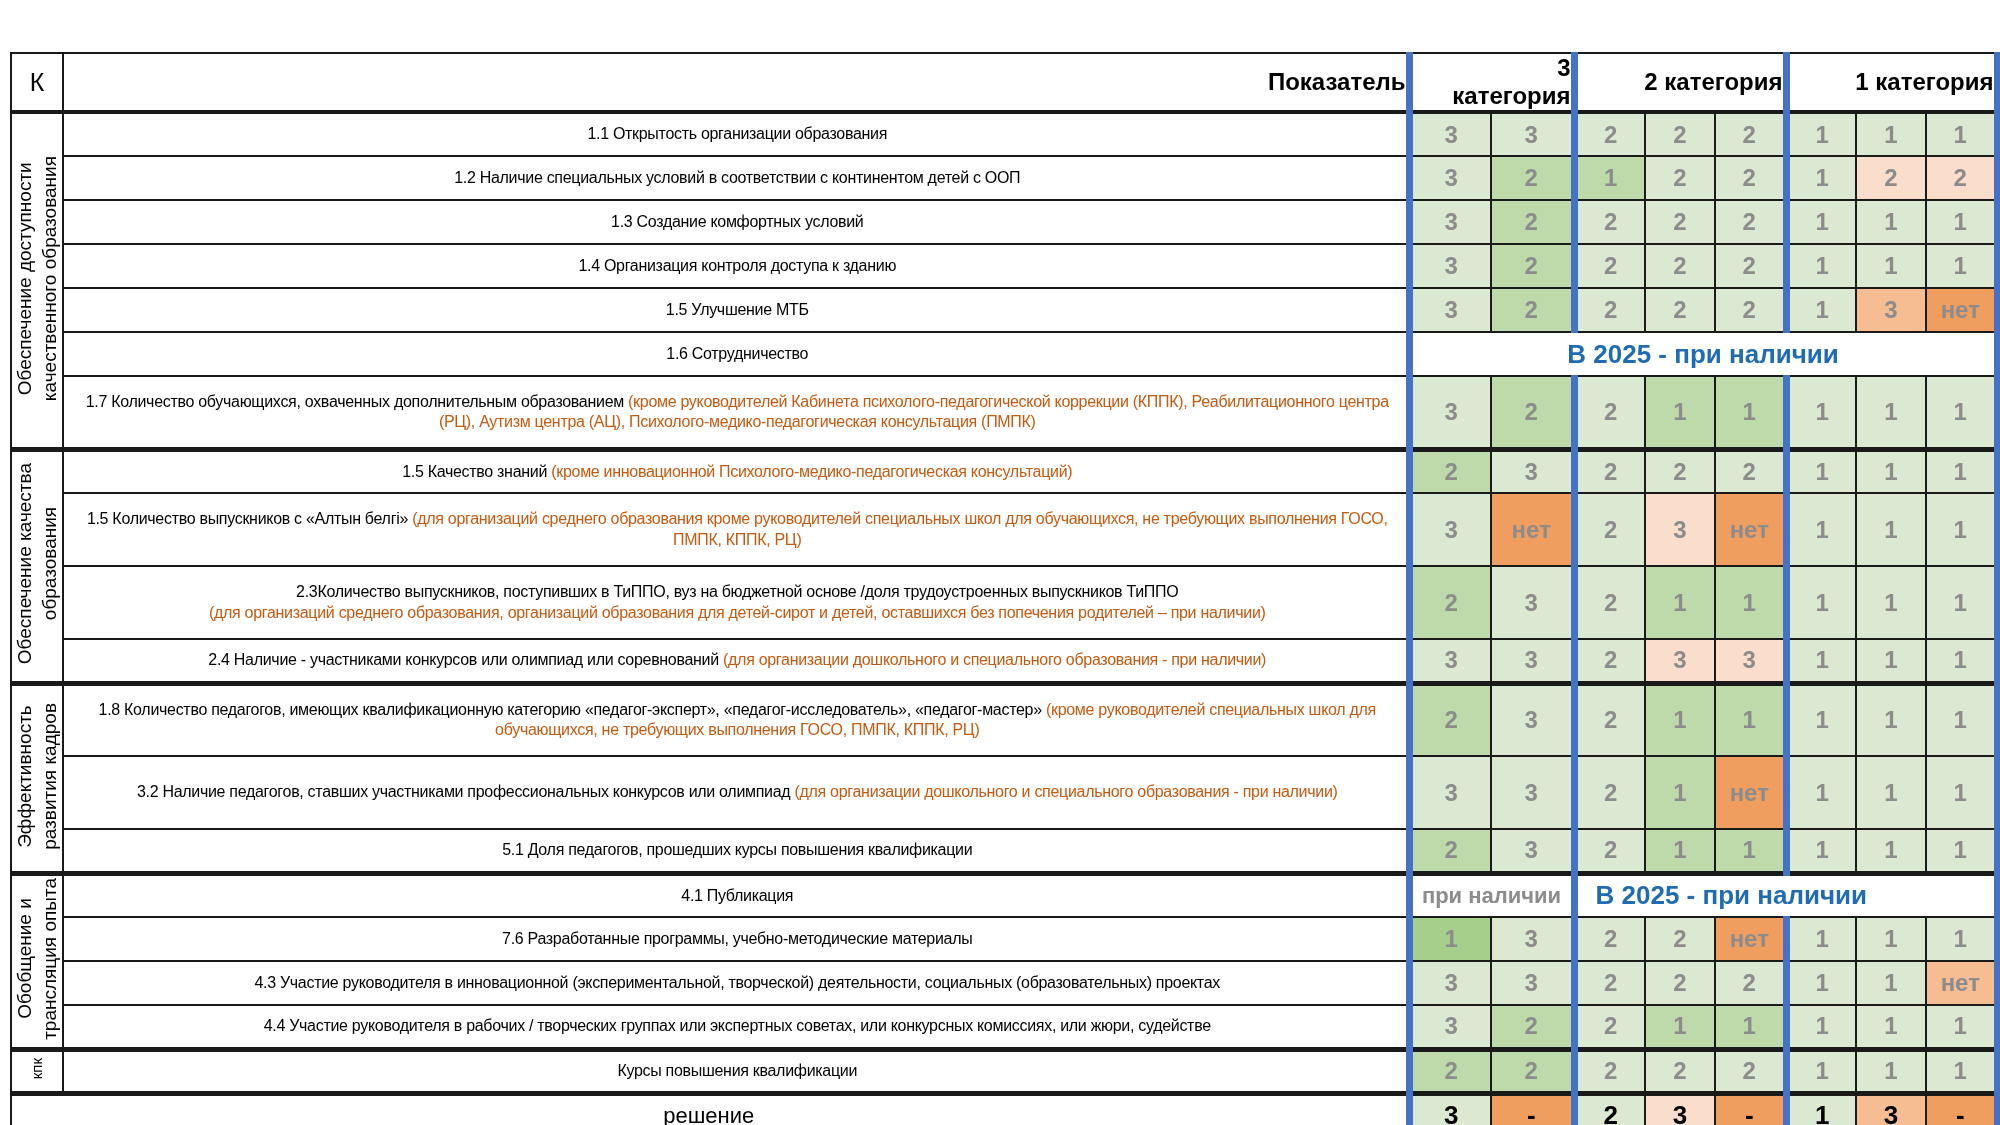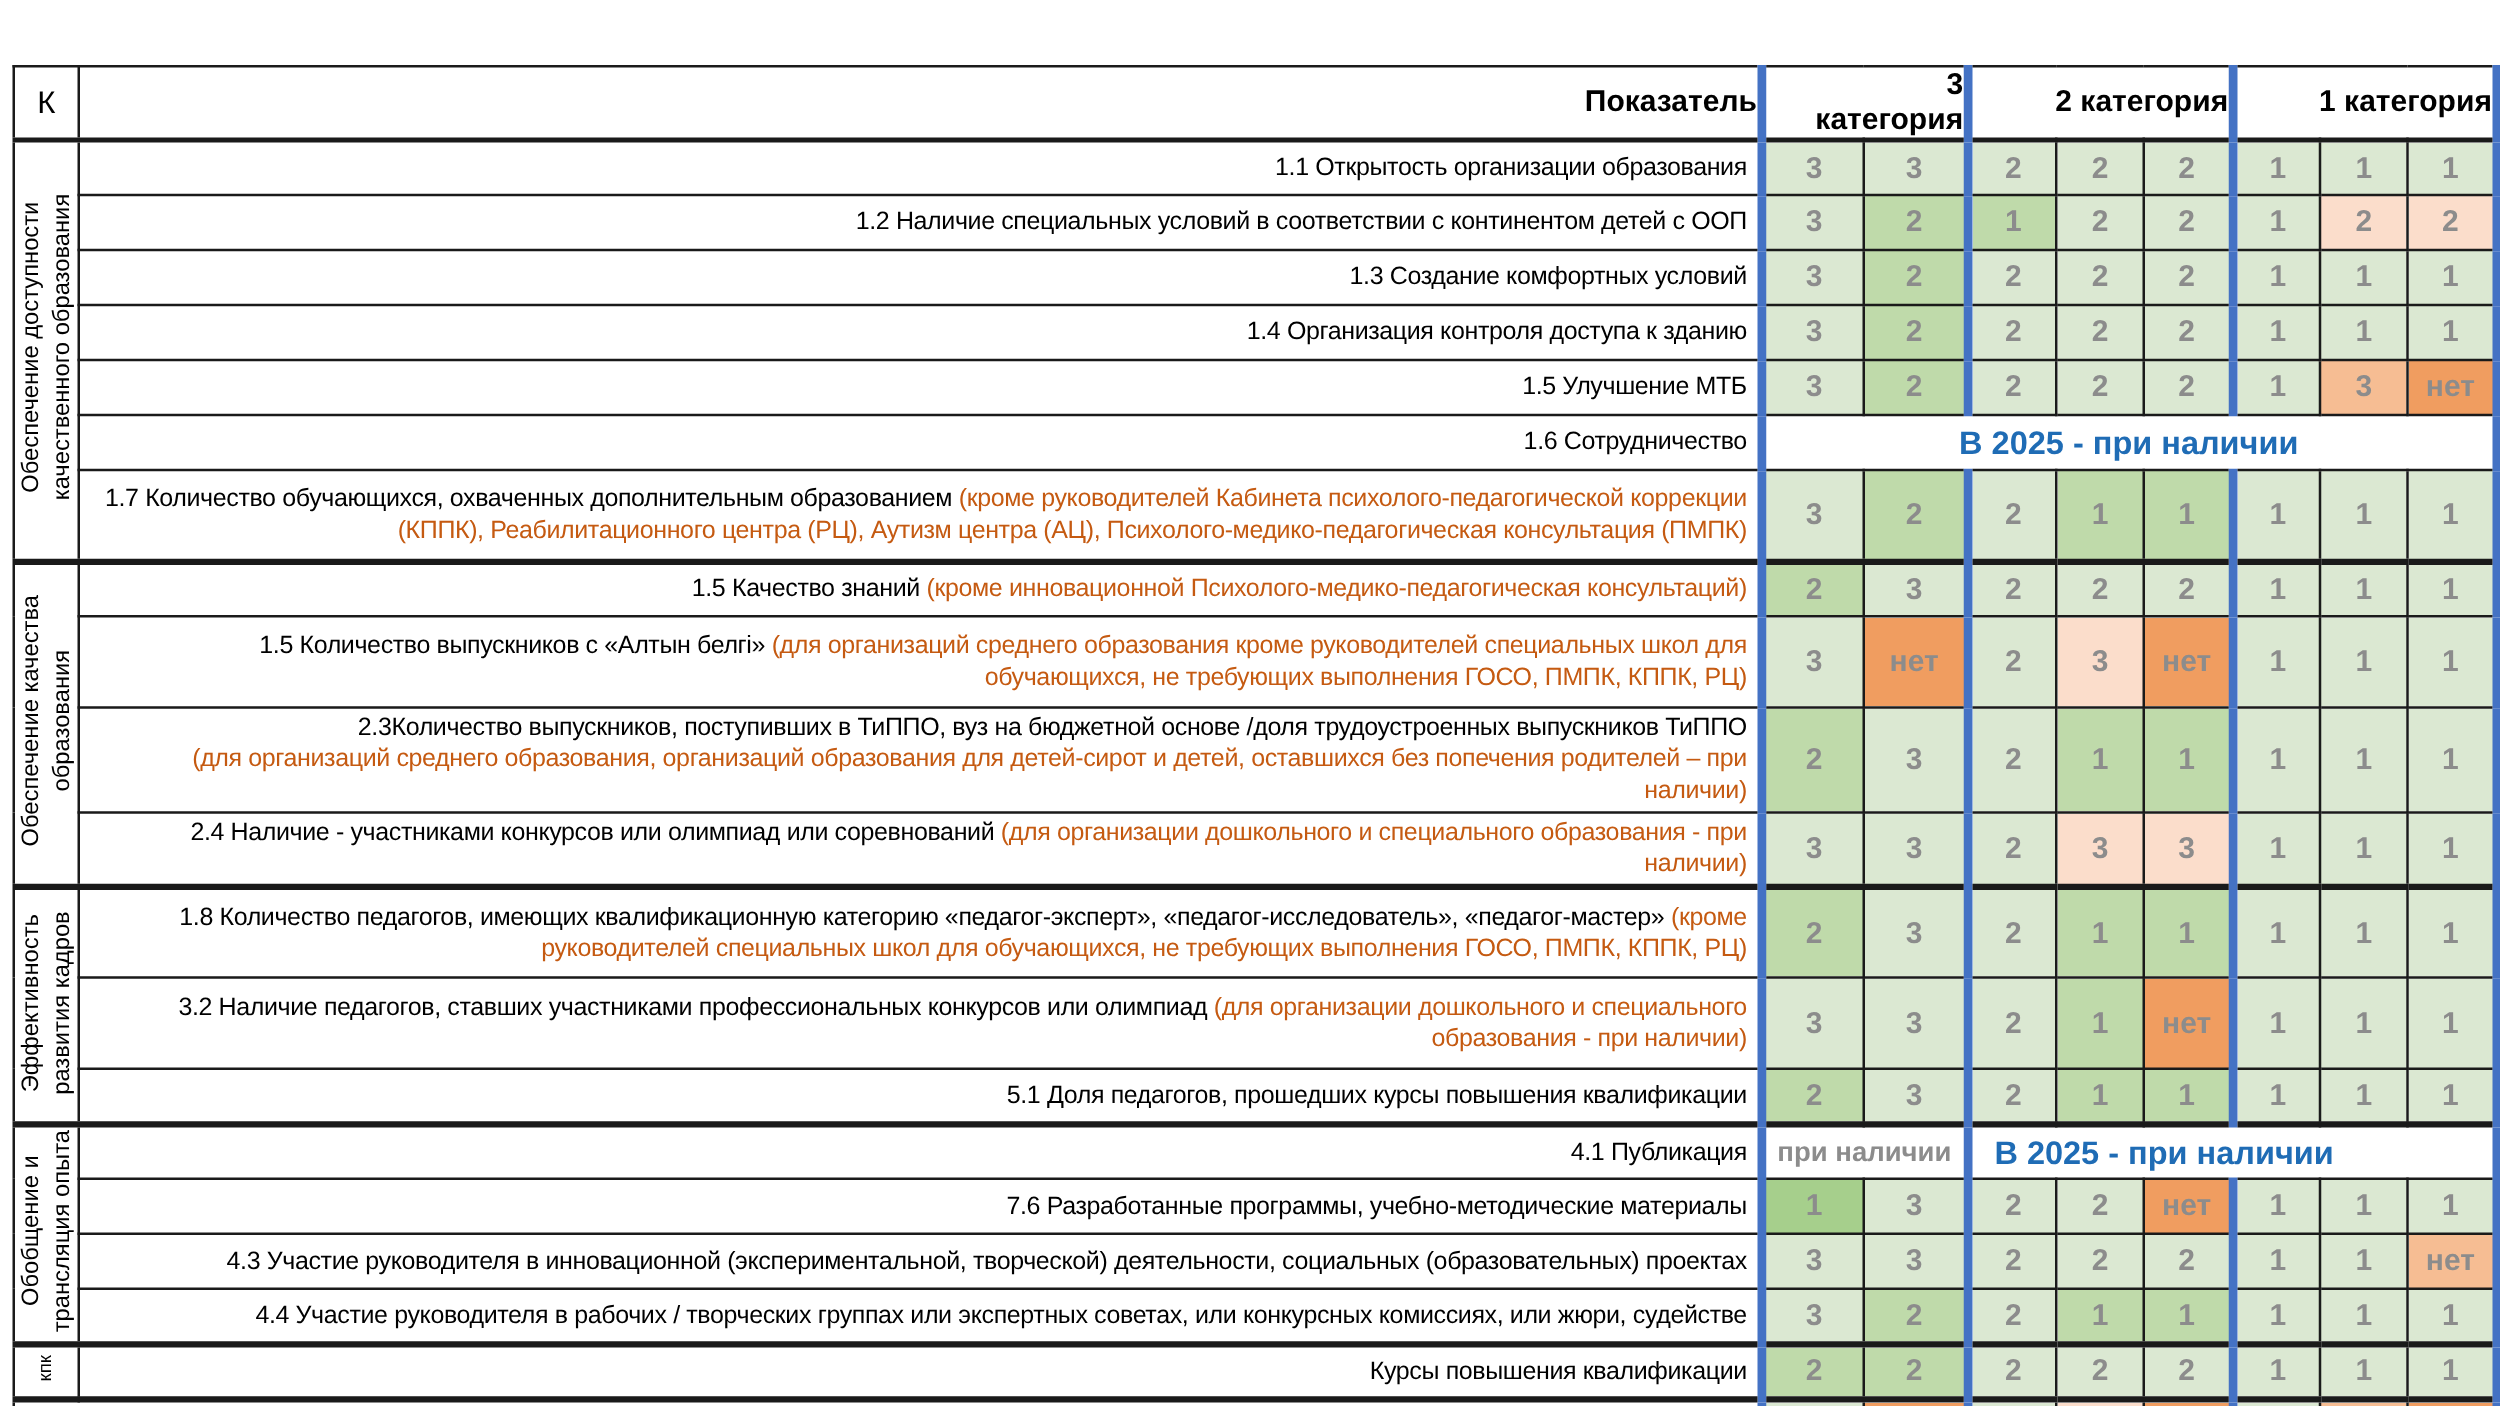--- a/index.html
+++ b/index.html
@@ -41,22 +41,22 @@
   td.klabel .rot{
     display:inline-block;
     writing-mode:vertical-rl;transform:rotate(180deg);
     white-space:pre-line;
     font-size:19px;line-height:1.32;color:#000;
   }
   td.klabel.small .rot{font-size:15px;}
   
   td.indicator{
     background:#ffffff;color:#000;
-    font-size:20px;line-height:1.26;letter-spacing:-0.3px;
-    text-align:right;vertical-align:middle;
+    font-size:16px;line-height:1.26;letter-spacing:-0.3px;
+    text-align:center;vertical-align:middle;
     padding:3px 8px 3px 13px;
     margin-left:48px;
   }
   td.indicator .note{color:#c55a11;}
   
   td.val{
     text-align:center;vertical-align:middle;
     font-size:24px;font-weight:bold;color:#8c8c8c;
   }
   td.val.decision{color:#000;font-size:26px;}

